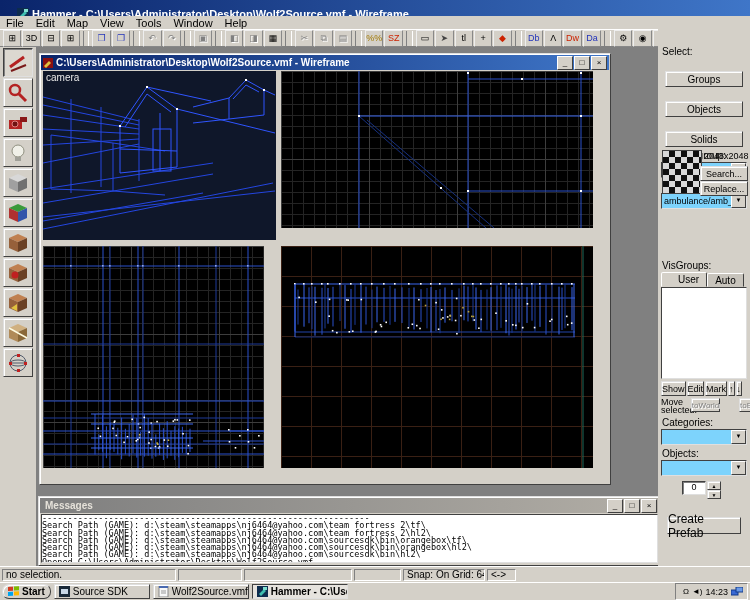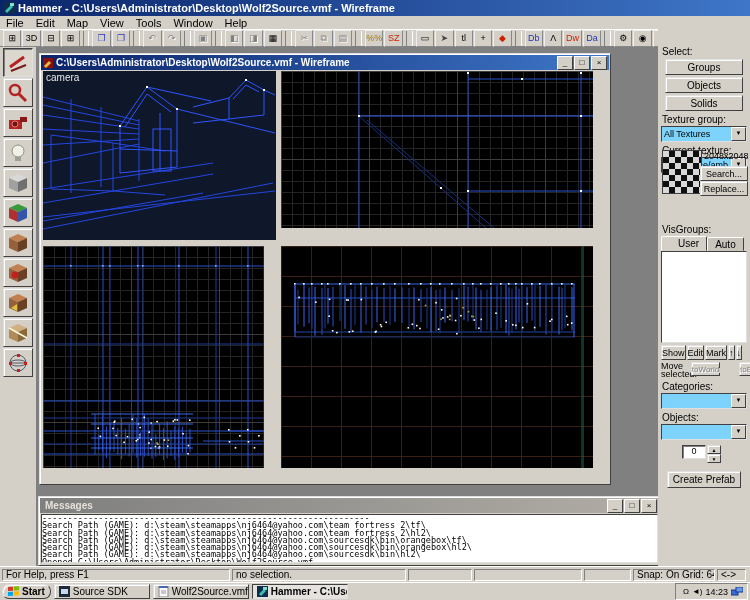--- a/index.html
+++ b/index.html
@@ -6,23 +6,23 @@
   body{width:750px;height:600px;position:relative;overflow:hidden;
        font-family:"Liberation Sans",sans-serif;font-size:11px;color:#000;
        background:#d4d0c8;}
   .abs{position:absolute;}
   .field{border:1px solid;border-color:#404040 #dfdfdf #dfdfdf #404040;box-shadow:inset 1px 1px 0 #808080;background:#fff;}
   .btn{background:#d4d0c8;border:1px solid;border-color:#dfdfdf #404040 #404040 #dfdfdf;
        box-shadow:inset 1px 1px 0 #fff;display:flex;align-items:center;justify-content:center;
        font-size:11px;cursor:default;}
   .disabled{color:#808080;text-shadow:1px 1px 0 #fff;}
   
-  #titlebar{left:0;top:0;width:750px;height:16px;
+  #titlebar{left:0;top:0;width:750px;height:28px;
     background:linear-gradient(90deg,#0a246a,#3f76c8);color:#fff;font-weight:bold;
-    display:flex;align-items:center;padding-left:3px;box-sizing:border-box;}
+    display:flex;align-items:center;padding-left:17px;box-sizing:border-box;}
   #titlebar .ttext{white-space:nowrap;overflow:hidden;font-size:11px;margin-left:3px;}
   #menubar{left:0;top:16px;width:750px;height:13px;display:flex;align-items:center;background:#d4d0c8;}
   #menubar span{padding:0 6px;font-size:11px;}
   #toolbar{left:0;top:29px;width:750px;height:18px;background:#d4d0c8;display:flex;align-items:center;
     border-top:1px solid #fff;border-bottom:1px solid #808080;padding-left:3px;box-sizing:border-box;}
   .tbtn{width:17px;height:15px;display:flex;align-items:center;justify-content:center;
     font-size:9px;line-height:9px;margin-right:1px;background:#d4d0c8;
     border:1px solid;border-color:#eee #888 #888 #eee;}
   .tsep{width:5px;height:15px;border-left:1px solid #808080;border-right:1px solid #fff;margin:0 3px 0 2px;}
   
@@ -50,21 +50,21 @@
     linear-gradient(to bottom,#242424 1px,transparent 1px);
     background-size:88px 88px,88px 88px,11px 11px,11px 11px;}
   .grid-red{background-color:#000;background-image:
     linear-gradient(to right,#3a2014 1px,transparent 1px),
     linear-gradient(to bottom,#3a2014 1px,transparent 1px);
     background-size:30px 30px;}
   #cam-label{position:absolute;left:3px;top:1px;color:#e8e8e8;font-size:10px;}
   
   #rightpanel{left:658px;top:29px;width:92px;height:537px;background:#d4d0c8;padding-top:14px;box-sizing:border-box;}
   #rightpanel .lbl{margin:3px 0 1px 4px;font-size:10px;}
-  .selbtn{width:76px;height:14px;margin:2px auto 2px auto;font-size:10px;}
+  .selbtn{width:76px;height:14px;margin:14px auto 2px auto;font-size:10px;}
   .dd{width:84px;height:14px;margin:0 auto;background:#7dd3fc;border:1px solid;
     border-color:#404040 #dfdfdf #dfdfdf #404040;display:flex;align-items:center;font-size:9px;}
   .dd .dtext{flex:1;padding-left:2px;white-space:nowrap;overflow:hidden;}
   .dd .darr{width:13px;height:12px;background:#d4d0c8;border:1px solid;border-color:#fff #404040 #404040 #fff;
     font-size:6px;text-align:center;line-height:10px;}
   #texpreview{position:absolute;left:662px;top:150px;width:38px;height:42px;border:1px solid #404040;
     background:repeating-conic-gradient(#101010 0% 25%, #d8d8d8 0% 50%) 0 0/12px 12px;}
   #texsize{position:absolute;left:704px;top:151px;font-size:9px;}
   .minibtn{position:absolute;left:700px;width:46px;height:13px;font-size:9px;}
   #vg-tabs{display:flex;margin-left:3px;margin-top:1px;}
@@ -674,30 +674,29 @@
   </div>
 
   <div style="display:flex;margin:5px 0 0 24px;">
     <div class="field" style="width:22px;height:12px;font-size:9px;text-align:center;">0</div>
     <div style="display:flex;flex-direction:column;margin-left:1px;">
       <div class="btn" style="width:12px;height:7px;font-size:5px;">▲</div>
       <div class="btn" style="width:12px;height:7px;font-size:5px;">▼</div>
     </div>
   </div>
 
-  <div class="btn" style="width:72px;height:15px;margin:8px auto 0 auto;font-size:10px;">Create Prefab</div>
+  <div class="btn" style="width:72px;height:15px;margin:18px auto 0 auto;font-size:12px;">Create Prefab</div>
 </div>
 
 <div id="texpreview"></div>
 <div id="texsize">2048x2048</div>
 <div class="btn minibtn" style="top:166px;">Search...</div>
 <div class="btn minibtn" style="top:181px;">Replace...</div>
 
 <div id="statusbar" class="abs">
-  <div class="seg" style="width:228px;">For Help, press F1</div>
   <div class="seg" style="width:174px;">no selection.</div>
   <div class="seg" style="width:64px;"></div>
   <div class="seg" style="width:108px;"></div>
   <div class="seg" style="width:47px;"></div>
   <div class="seg" style="width:82px;">Snap: On Grid: 64</div>
   <div class="seg" style="width:29px;margin-right:0;">&lt;-&gt;</div>
 </div>
 
 <div id="taskbar" class="abs">
   <div class="task" style="font-weight:bold;padding:0 5px;border-radius:7px;">

